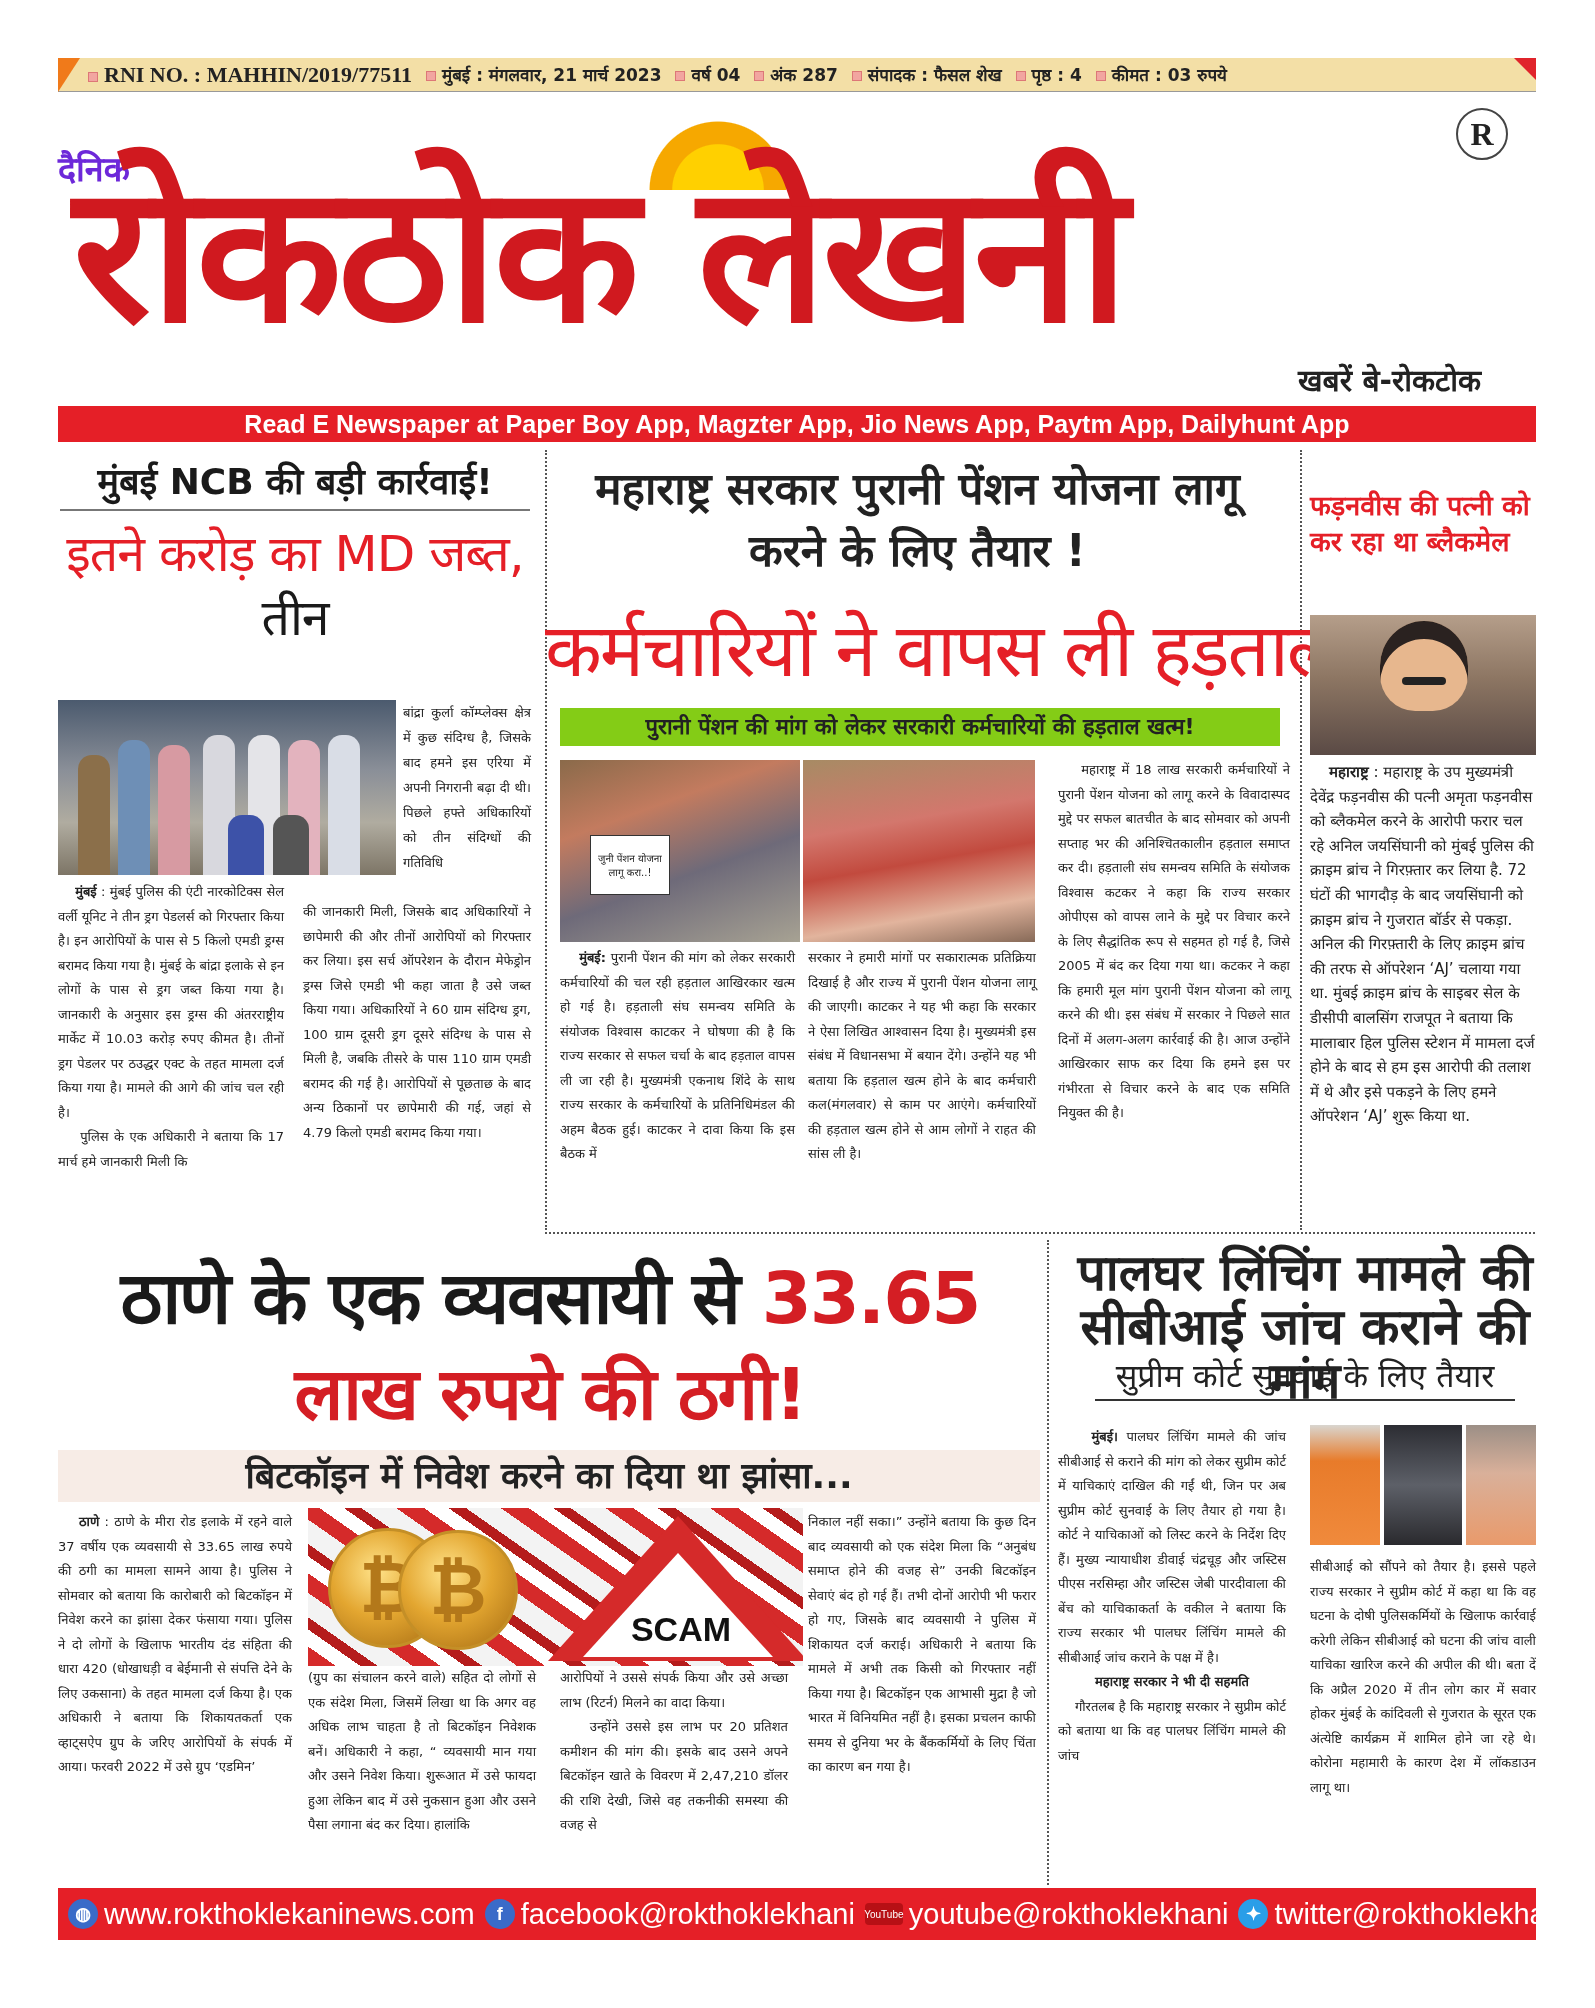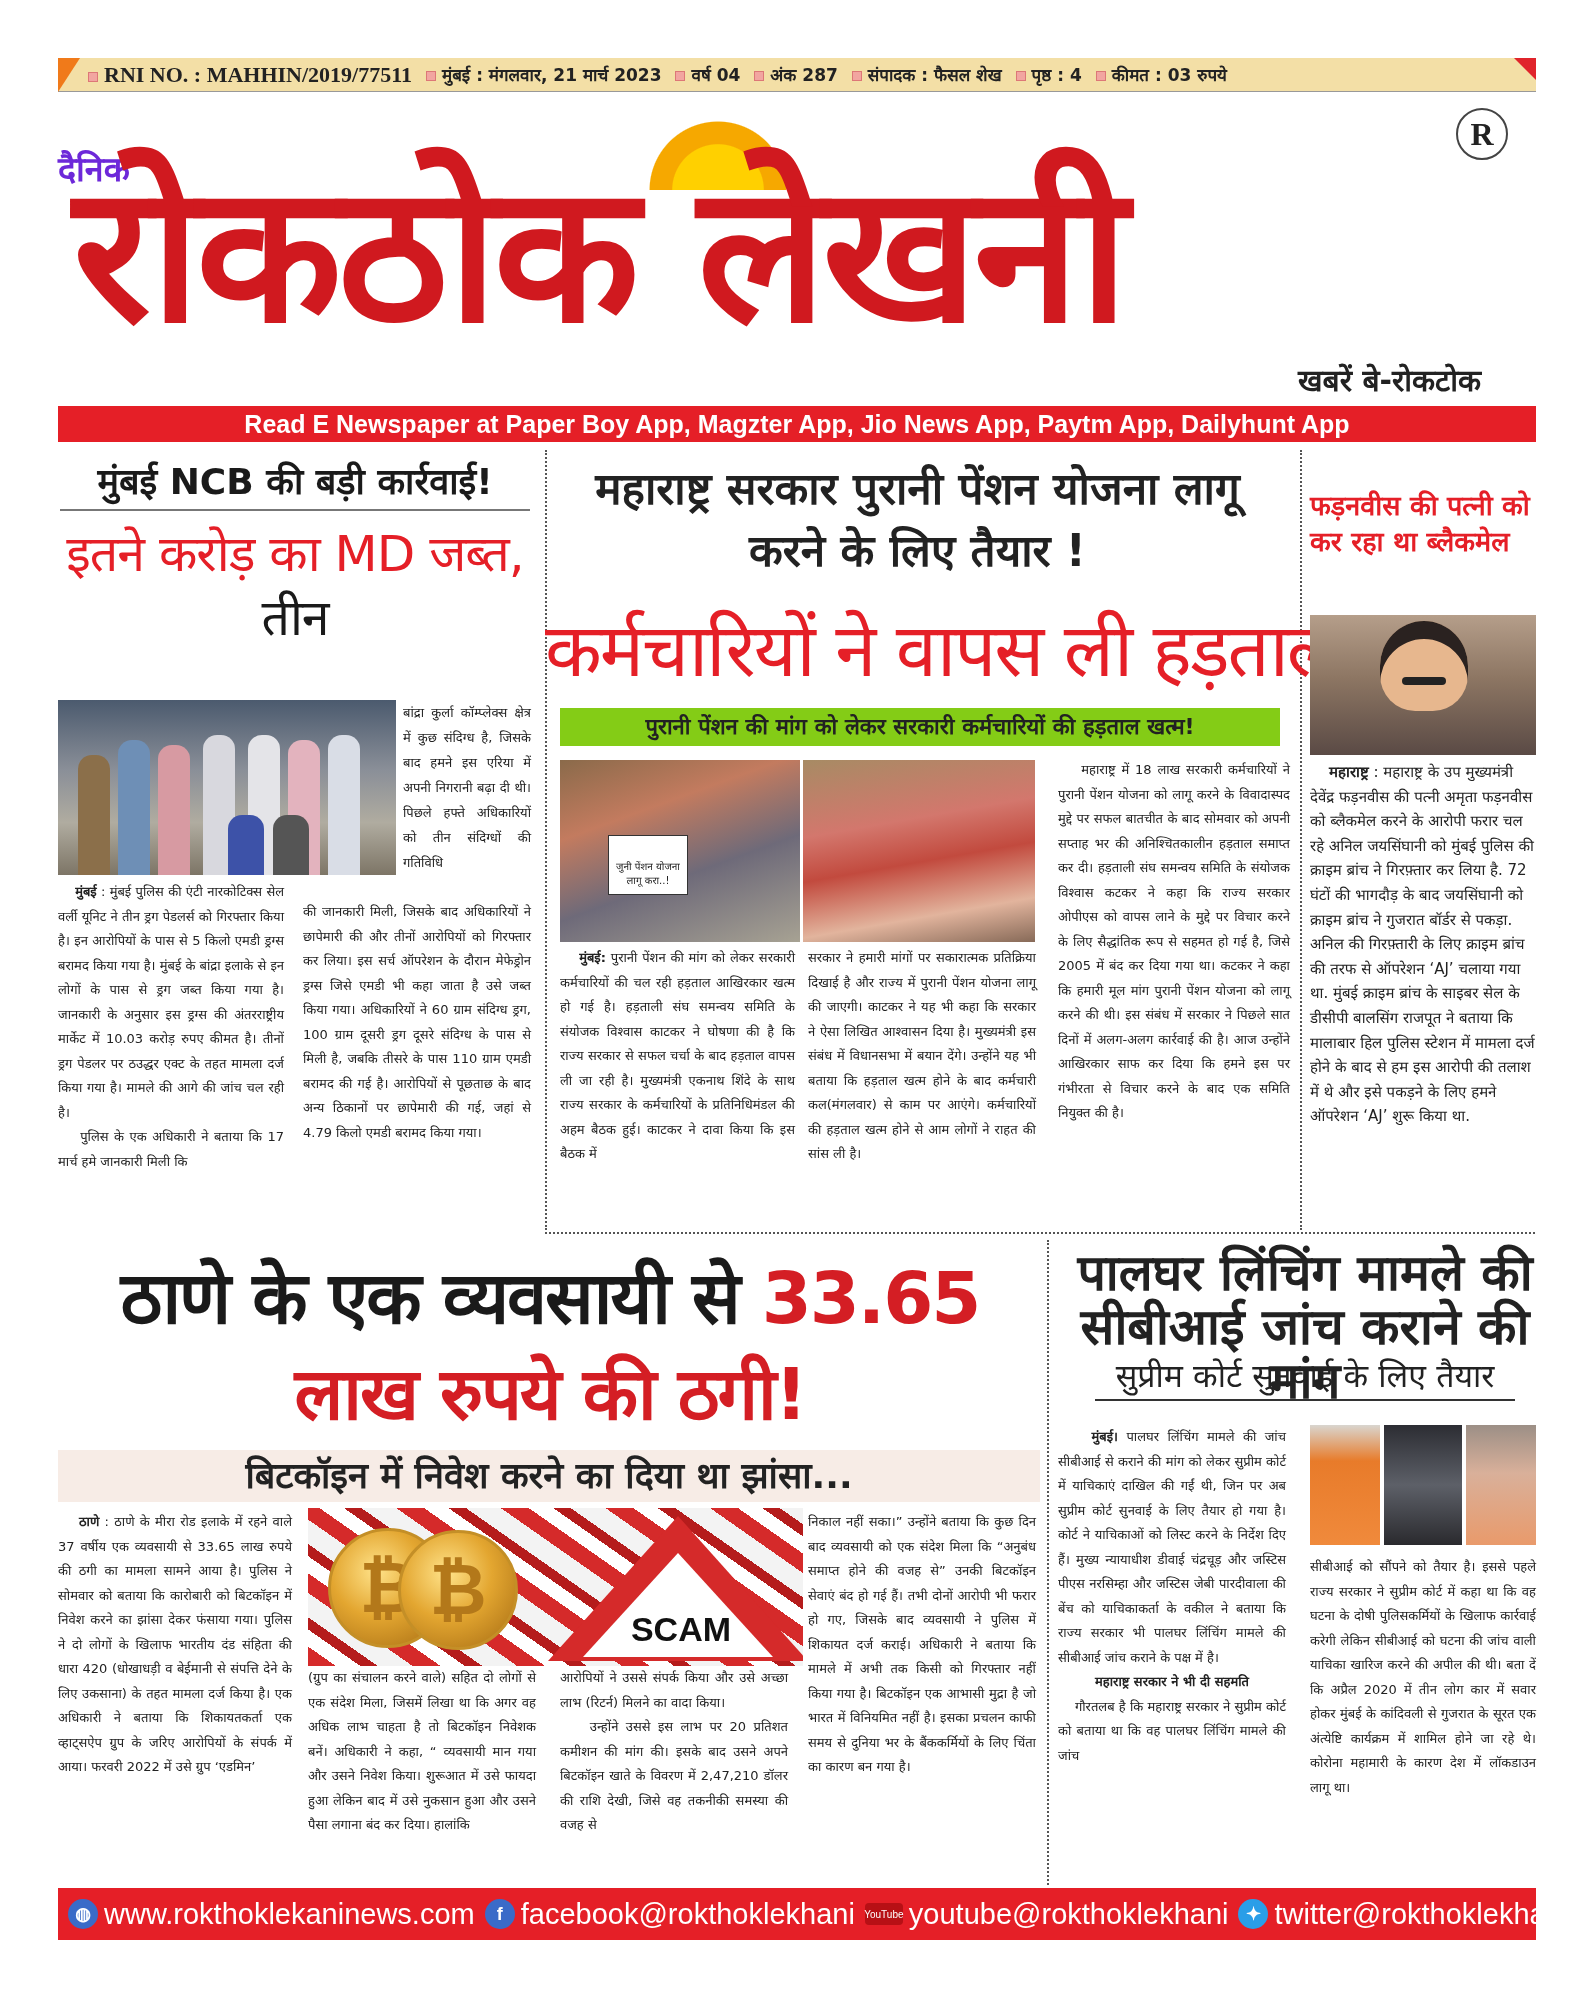--- a/index.html
+++ b/index.html
@@ -31,21 +31,21 @@
   .photo-drugs { left: 58px; top: 700px; width: 338px; height: 175px; background: linear-gradient(180deg, #4b5a6e 0%, #8a8f98 40%, #b0aca0 70%, #7d7566 100%); }
   .person { position: absolute; bottom: 0; width: 32px; border-radius: 14px 14px 0 0; }
   .body-text { position: absolute; font-size: 13px; line-height: 24.5px; text-align: justify; color: #222; }
   .body-text b { font-weight: bold; }
 
   .main-head { position: absolute; left: 555px; top: 458px; width: 725px; text-align: center; font-size: 44px; line-height: 62px; font-weight: bold; color: #222; }
   .main-red { position: absolute; left: 545px; top: 600px; width: 740px; text-align: center; font-size: 74px; line-height: 100px; color: #e51f27; letter-spacing: -2px; white-space: nowrap; }
   .main-sub { position: absolute; left: 560px; top: 708px; width: 720px; height: 38px; background: #84cc16; text-align: center; font-size: 22px; line-height: 38px; font-weight: bold; color: #222; }
   .photo-pension-1 { left: 560px; top: 760px; width: 240px; height: 182px; background: linear-gradient(160deg, #8a6a4a 0%, #c37b5f 30%, #6e6a79 60%, #a7a293 100%); }
   .photo-pension-2 { left: 803px; top: 760px; width: 232px; height: 182px; background: linear-gradient(170deg, #a78b64 0%, #d3776d 35%, #c24a3e 55%, #e2b49d 80%, #876a58 100%); }
-  .placard { position: absolute; left: 48px; top: 75px; width: 80px; height: 60px; background: #fff; border: 1px solid #333; font-size: 10px; text-align: center; padding-top: 24px; color: #222; line-height: 14px; }
+  .placard { position: absolute; left: 30px; top: 75px; width: 80px; height: 60px; background: #fff; border: 1px solid #333; font-size: 10px; text-align: center; padding-top: 16px; color: #222; line-height: 14px; }
 
   .side-head { position: absolute; left: 1310px; top: 452px; width: 250px; font-size: 27px; line-height: 36px; font-weight: bold; }
   .side-head .red { color: #e51f27; }
   .photo-man { left: 1310px; top: 616px; width: 226px; height: 94px; background: linear-gradient(180deg, #b59e8a 0%, #8d7663 45%, #5a4a45 100%); }
   .face { position: absolute; left: 70px; top: 6px; width: 88px; height: 90px; border-radius: 50% 50% 40% 40%; background: #e7b78e; box-shadow: inset 0 18px 0 #2a2220; }
   .stache { position: absolute; left: 92px; top: 62px; width: 44px; height: 8px; background: #222; border-radius: 6px; }
 
   .thane-head { position: absolute; left: 55px; top: 1250px; width: 990px; text-align: center; font-size: 72px; line-height: 96px; font-weight: bold; white-space: nowrap; letter-spacing: -2px; }
   .thane-head .red { color: #d41e24; }
   .thane-sub { position: absolute; left: 58px; top: 1450px; width: 982px; height: 52px; background: #f7ece6; text-align: center; font-size: 36px; line-height: 52px; font-weight: bold; color: #222; }

